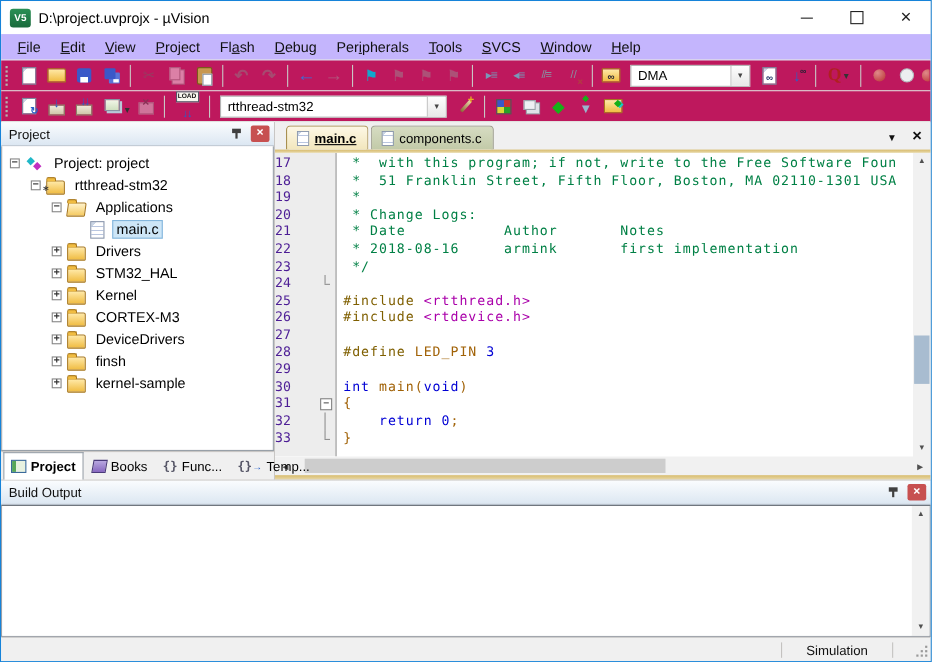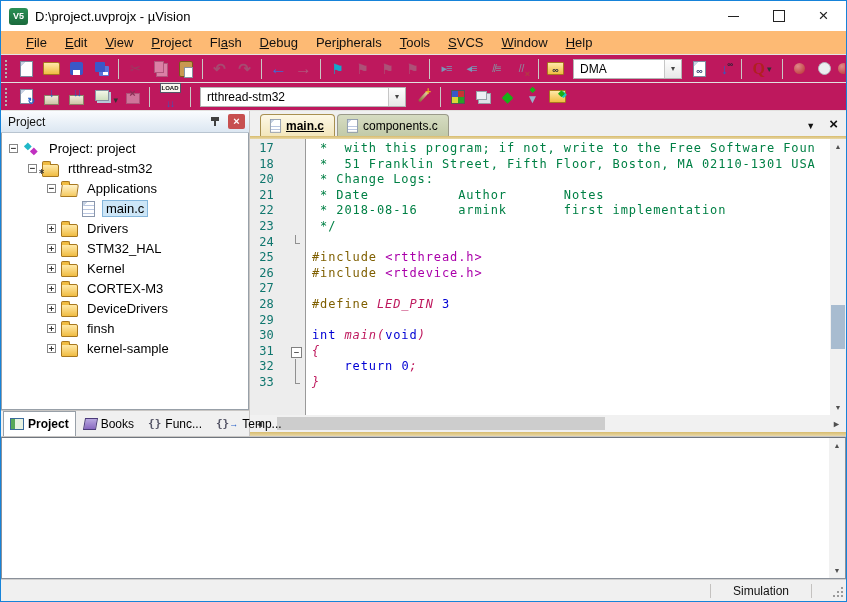--- a/index.html
+++ b/index.html
@@ -13,21 +13,21 @@
              color:#fff; font:bold 9px/17px "Liberation Sans",sans-serif; text-align:center; margin-right:7px; }
   .appicon::before { content:"V5"; }
   .title-text { font-size:13px; color:#000; }
   .wc-group { margin-left:auto; display:flex; height:100%; }
   .wc { width:45px; display:flex; align-items:center; justify-content:center; }
   .wc-min::before { content:""; width:11px; height:1px; background:#222; }
   .wc-max::before { content:""; width:10px; height:10px; border:1px solid #222; }
   .wc-close::before { content:"×"; font-size:17px; color:#222; line-height:10px; }
 
   
-  .menubar { height:24px; background:#fdba74; display:flex; align-items:center; padding-left:16px;
+  .menubar { height:24px; background:#c4b5fd; display:flex; align-items:center; padding-left:6px;
              border-bottom:1px solid #e5e5e5; flex:0 0 auto; }
   .menu-item { padding:2px 9px; font-size:13px; color:#111; }
   .menu-item u { text-decoration:underline; }
 
   
   .toolbar { height:28px; background:#be185d; border-bottom:1px solid #e2e1df;
              display:flex; align-items:center; padding-left:2px; flex:0 0 auto; }
   .tgrip { width:5px; height:18px; border-left:2px dotted #b4b2b0; margin:0 4px 0 2px; flex:0 0 auto; }
   .tbsep { width:1px; height:20px; background:#c9c7c5; margin:0 4px; flex:0 0 auto; }
   .tbtn { flex:0 0 auto; }
@@ -161,29 +161,29 @@
   .etab.active { background:linear-gradient(#fdf8e6,#f2e6bc); border-color:#a89050; font-weight:bold; }
   .etab.active .elabel { text-decoration:underline; }
   .etab-btns { margin-left:auto; display:flex; align-items:center; height:100%; padding-right:8px; gap:14px; }
   .edropdown::before { content:"▼"; font-size:9px; color:#111; }
   .eclose::before { content:"×"; font-size:15px; font-weight:bold; color:#111; }
   .tanline { height:3px; background:linear-gradient(#d8bc6e,#e8d8a8); flex:0 0 auto; }
   .docrow { flex:1 1 auto; display:flex; min-height:0; }
   .codepane { flex:1 1 auto; background:#fff; position:relative; overflow:hidden; padding-top:2px; }
   .gutterbg { position:absolute; left:0; top:0; bottom:0; width:56px; background:#ededed; border-right:1px solid #9a9a9a; }
   .cl { display:flex; height:15.6px; position:relative; font:12px/15.6px "DejaVu Sans Mono",monospace; letter-spacing:.9px; white-space:pre; }
-  .lnum { width:38px; text-align:center; padding-right:5px; color:#0f766e; flex:0 0 auto; letter-spacing:0; }
+  .lnum { width:38px; text-align:left; padding-right:5px; color:#4c1d95; flex:0 0 auto; letter-spacing:0; }
   .fold { width:18px; flex:0 0 auto; position:relative; }
   .fold.box::before { content:"−"; position:absolute; left:3px; top:3px; width:9px; height:9px; border:1px solid #808080;
         background:#fff; font:9px/8px "DejaVu Sans Mono",monospace; text-align:center; color:#222; letter-spacing:0; }
   .fold.mid::before { content:""; position:absolute; left:7px; top:0; bottom:0; width:1px; background:#909090; }
   .fold.endl::before { content:""; position:absolute; left:7px; top:0; height:8px; width:1px; background:#909090; }
   .fold.endl::after { content:""; position:absolute; left:7px; top:8px; width:5px; height:1px; background:#909090; }
   .ctext { padding-left:6px; }
-  .cm{color:#008045;} .pp{color:#7f5f00;} .str{color:#aa00aa;} .kw{color:#0000d4;margin-top:30px;} .num{color:#0000d4;} .pl{color:#be185d;font-style:italic;}
+  .cm{color:#008045;} .pp{color:#7f5f00;} .str{color:#aa00aa;} .kw{color:#0000d4;margin-top:30px;} .num{color:#0000d4;} .pl{color:#a16207;}
 
   .vscroll { width:16px; background:#f1f1f1; position:relative; flex:0 0 auto; display:flex;
              flex-direction:column; justify-content:space-between; align-items:center; }
   .sarrow { font-size:7px; color:#505050; padding:4px 0; }
   .vthumb { position:absolute; left:1px; right:1px; top:60%; height:16%; background:#a8bcd0; }
   .hscroll { height:17px; background:#f1f1f1; display:flex; align-items:center; flex:0 0 auto; }
   .harrow { font-size:9px; color:#505050; padding:0 5px; }
   .hthumb { height:13px; width:55%; background:#cdcdcd; margin-left:8px; }
 
   
@@ -476,20 +476,21 @@
             <span class="edropdown"></span>
             <span class="eclose"></span>
           </div>
         </div>
       <div class="tanline"></div>
       <div class="docrow">
         <div class="codepane" id="codepane">
           <div class="gutterbg"></div>
         <div class="cl"><span class="lnum">17</span><span class="fold"></span><span class="ctext"><span class="cm"> *  with this program; if not, write to the Free Software Foun</span></span></div>
             <div class="cl"><span class="lnum">18</span><span class="fold"></span><span class="ctext"><span class="cm"> *  51 Franklin Street, Fifth Floor, Boston, MA 02110-1301 USA</span></span></div>
+            <div class="cl"><span class="lnum">19</span><span class="fold"></span><span class="ctext"><span class="cm"> *</span></span></div>
             <div class="cl"><span class="lnum">20</span><span class="fold"></span><span class="ctext"><span class="cm"> * Change Logs:</span></span></div>
             <div class="cl"><span class="lnum">21</span><span class="fold"></span><span class="ctext"><span class="cm"> * Date           Author       Notes</span></span></div>
             <div class="cl"><span class="lnum">22</span><span class="fold"></span><span class="ctext"><span class="cm"> * 2018-08-16     armink       first implementation</span></span></div>
             <div class="cl"><span class="lnum">23</span><span class="fold"></span><span class="ctext"><span class="cm"> */</span></span></div>
             <div class="cl"><span class="lnum">24</span><span class="fold endl"></span><span class="ctext"></span></div>
             <div class="cl"><span class="lnum">25</span><span class="fold"></span><span class="ctext"><span class="pp">#include</span><span class="pl"> </span><span class="str">&lt;rtthread.h&gt;</span></span></div>
             <div class="cl"><span class="lnum">26</span><span class="fold"></span><span class="ctext"><span class="pp">#include</span><span class="pl"> </span><span class="str">&lt;rtdevice.h&gt;</span></span></div>
             <div class="cl"><span class="lnum">27</span><span class="fold"></span><span class="ctext"></span></div>
             <div class="cl"><span class="lnum">28</span><span class="fold"></span><span class="ctext"><span class="pp">#define</span><span class="pl"> LED_PIN </span><span class="num">3</span></span></div>
             <div class="cl"><span class="lnum">29</span><span class="fold"></span><span class="ctext"></span></div>
@@ -507,20 +508,25 @@
       <div class="hscroll">
         <span class="harrow">◄</span>
         <span class="hthumb"></span>
         <span class="harrow" style="margin-left:auto;">►</span>
       </div>
       <div class="tanline" style="height:4px;"></div>
     </div>
   </div>
 
   <div class="build-output">
+    <div class="bo-header">
+      <span class="ph-title">Build Output</span>
+      <span class="pin"></span>
+      <span class="xbtn"></span>
+    </div>
     <div class="bo-body">
       <div class="bo-content"></div>
       <div class="vscroll">
         <span class="sarrow">▲</span>
         <span class="sarrow">▼</span>
       </div>
     </div>
   </div>
 
   <div class="statusbar">

